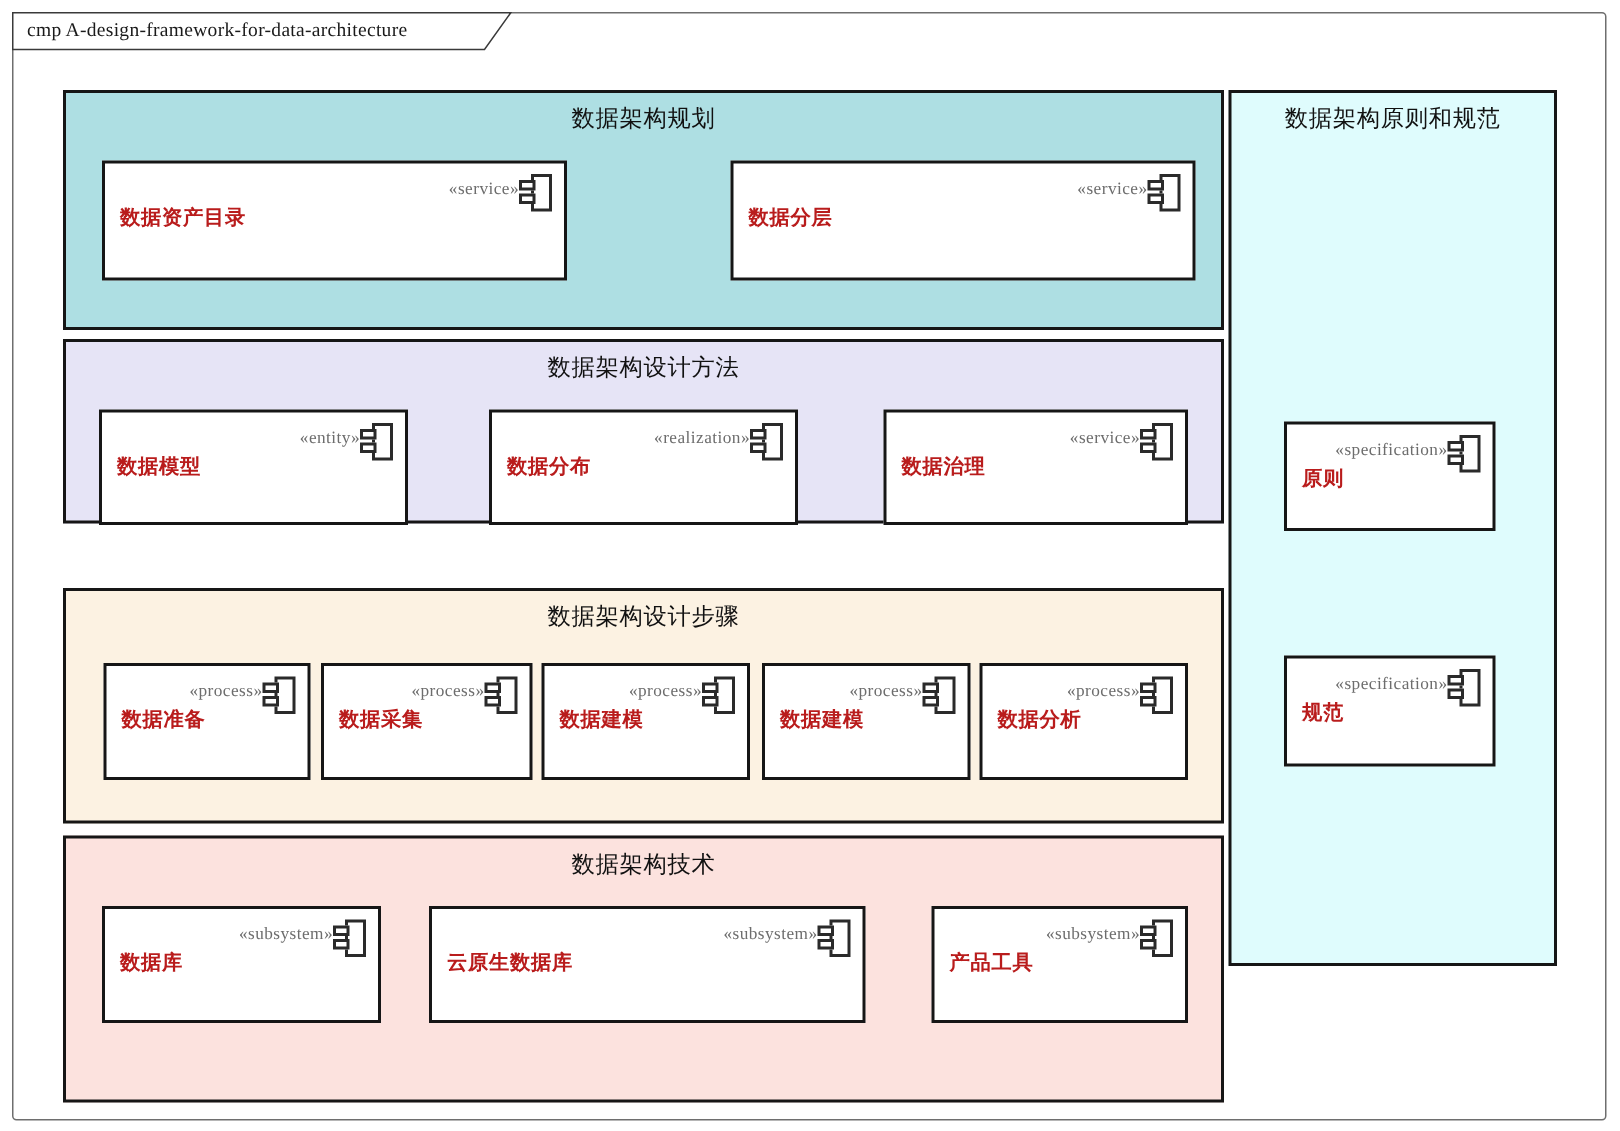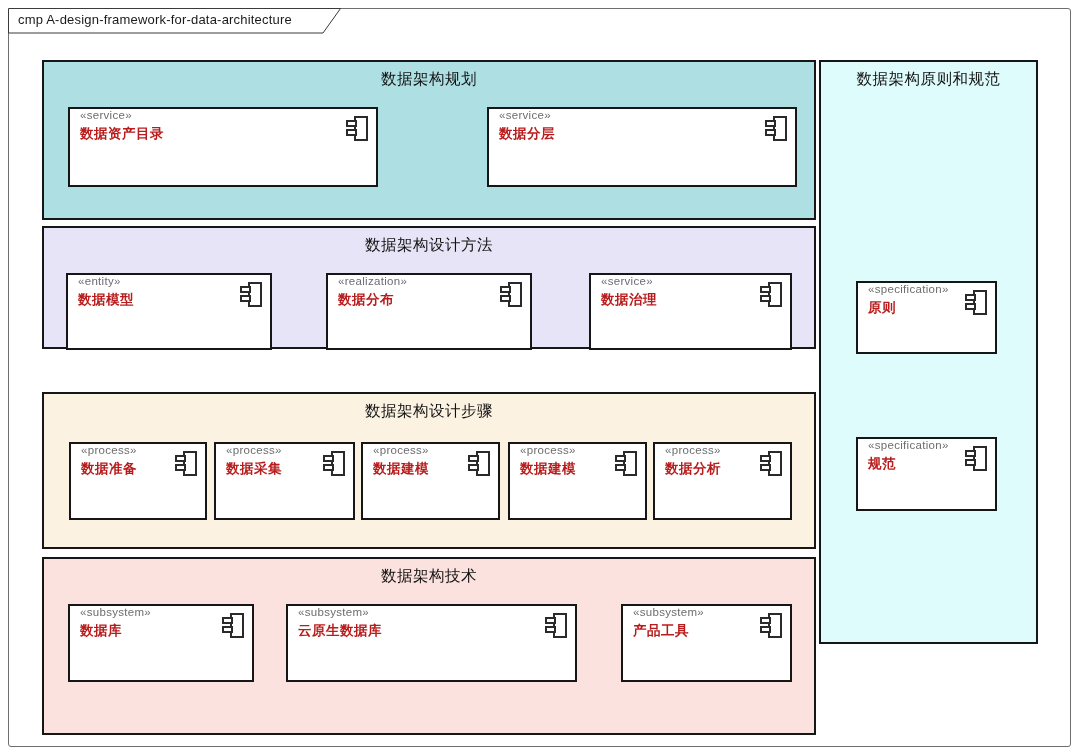--- a/index.html
+++ b/index.html
@@ -1,19 +1,19 @@
 <!DOCTYPE html>
 <html><head>
 <meta charset="utf-8">
 <style>
   html,body { margin:0; padding:0; background:#ffffff; }
   * { box-sizing:border-box; }
   #canvas {
     position:relative; width:1080px; height:754px; background:#ffffff;
-    font-family:Liberation Sans, sans-serif; overflow:hidden;
+    font-family:Liberation Serif, serif; overflow:hidden;
   }
   
   .frame-border {
     position:absolute; left:8px; top:8px; width:1063px; height:739px;
     border:1px solid #6e6e6e; border-radius:3px; background:#ffffff;
   }
   .frame-tab { position:absolute; left:8px; top:8px; width:334px; height:26px; }
   .frame-tab svg { display:block; }
   .frame-tab-label {
     position:absolute; left:10px; top:4px; font-size:13px; color:#1a1a1a;
@@ -25,21 +25,21 @@
   }
   .section-title {
     position:absolute; left:0; right:0; top:7px; text-align:center;
     font-size:15.5px; color:#111111; font-weight:500; letter-spacing:0.5px;
   }
   
   .component {
     position:absolute; background:#ffffff; border:2px solid #161616;
   }
   .cmp-stereo {
-    padding:0 30px 0 10px; text-align:left;
+    margin-top:11px; padding:0 30px 0 10px; text-align:right;
     font-size:11.5px; color:#6d6d6d; letter-spacing:0.3px;
   }
   .cmp-name {
     margin-top:4px; padding:0 30px 0 10px; text-align:left;
     font-size:13.5px; font-weight:bold; color:#b91c1c; letter-spacing:0.5px;
   }
   
   .cmp-icon { position:absolute; top:7px; right:8px; width:22px; height:25px; }
   .cmp-icon .body {
     position:absolute; right:0; top:0; width:14px; height:25px;

